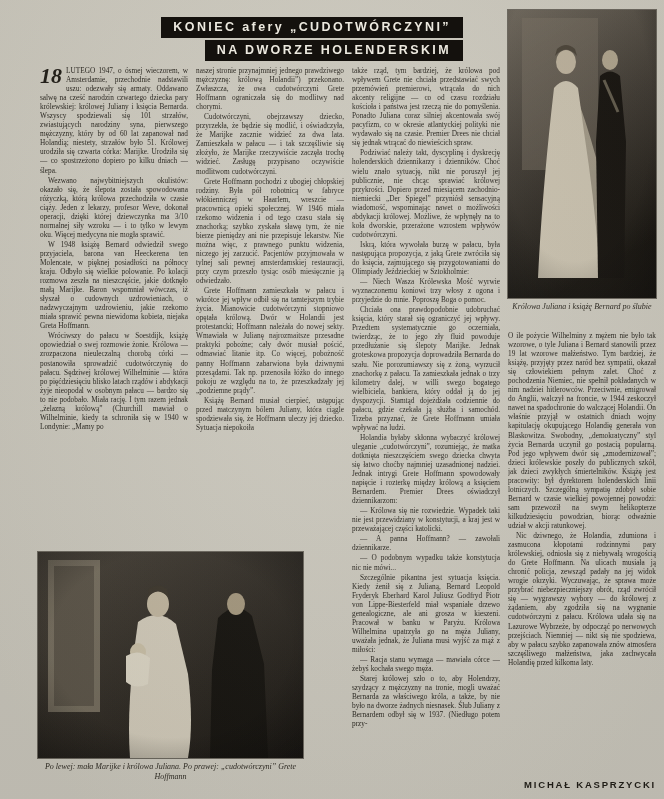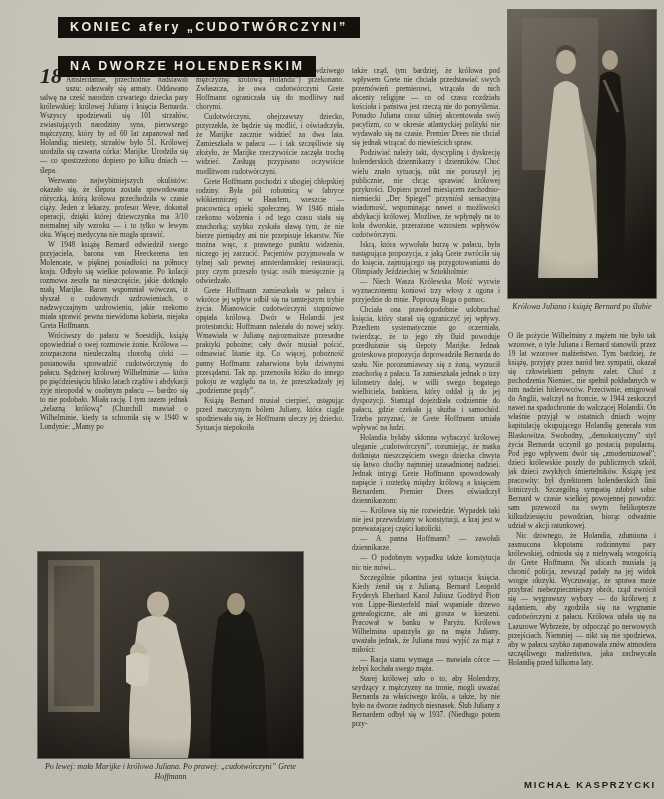--- a/index.html
+++ b/index.html
@@ -8,27 +8,27 @@
     background:#d2cfc4; overflow:hidden;
     font-family:"Liberation Serif", serif; color:#26231d;
   }
   
   .page::after {
     content:""; position:absolute; inset:0; pointer-events:none;
     background:
       radial-gradient(ellipse at 50% 40%, rgba(255,255,255,0.06), rgba(0,0,0,0.05) 90%),
       linear-gradient(180deg, rgba(120,110,90,0.05), rgba(60,55,45,0.08));
   }
-  .headline { position:absolute; left:58px; top:17px; width:420px; text-align:left; z-index:2; }
+  .headline { position:absolute; left:43px; top:17px; width:420px; text-align:right; z-index:2; }
   .hbar {
     display:inline-block; background:#14110d; color:#ece9df;
     font-family:"Liberation Sans", sans-serif; font-weight:bold;
     font-size:12.5px; letter-spacing:2.4px; padding:3px 12px 4px; white-space:nowrap;
   }
-  .hrow + .hrow { margin-top:18px; }
+  .hrow + .hrow { margin-top:2px; }
   .col {
     position:absolute; font-size:7.3px; line-height:1.24; text-align:justify;
     overflow:hidden; word-spacing:0.2px;
   }
   #col1 { left:40px;  top:66px;  width:148px; height:482px; }
   #col2 { left:196px; top:66px;  width:148px; height:482px; }
   #col3 { left:352px; top:66px;  width:148px; height:724px; }
   #col4 { left:508px; top:331px; width:148px; height:438px; }
   .plist p { margin:0 0 1px 0; text-indent:8px; }
   .plist p:first-child { text-indent:0; }

